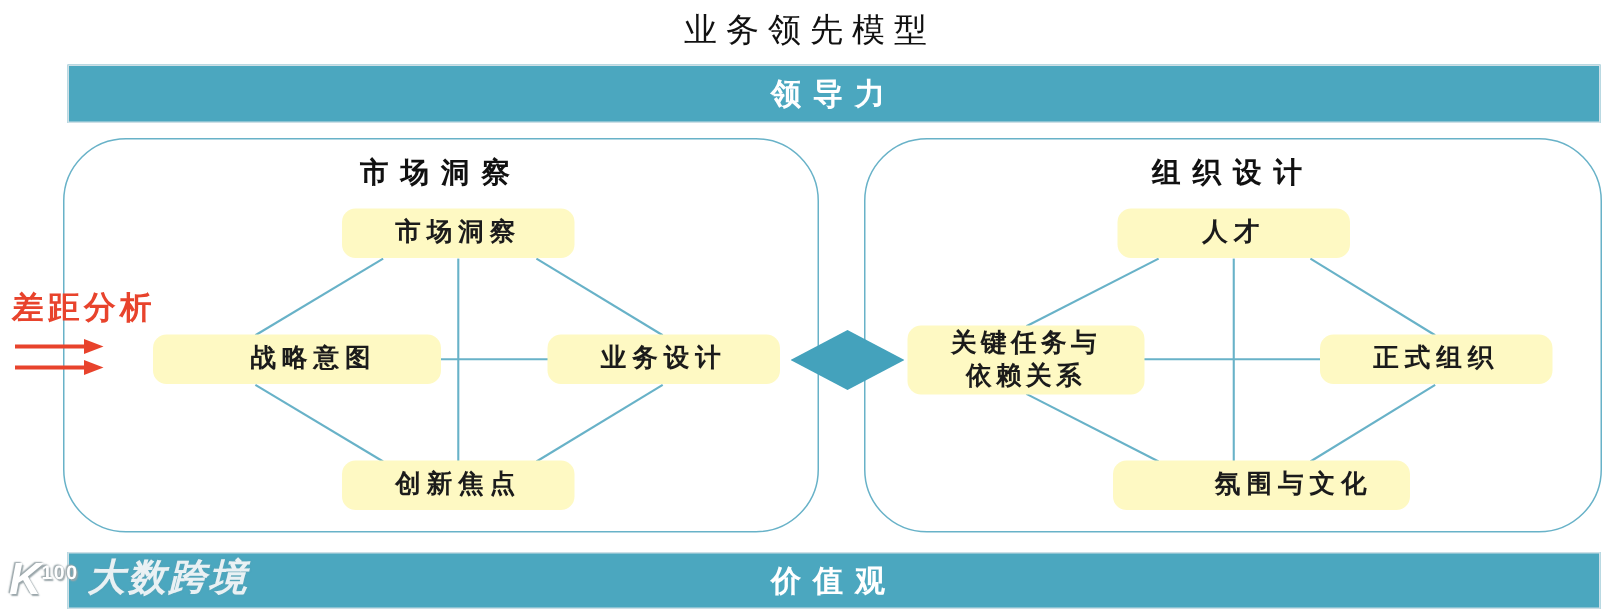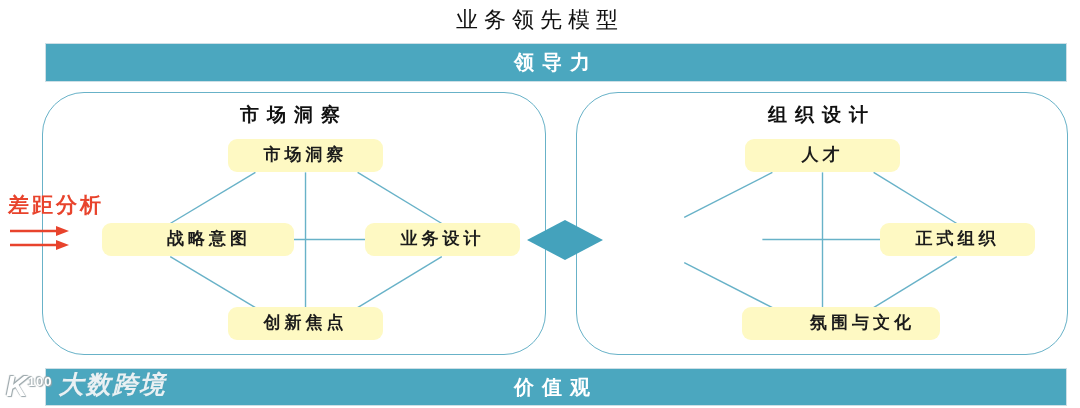--- a/index.html
+++ b/index.html
@@ -83,20 +83,22 @@
         <line x1="195" y1="79" x2="107" y2="124"></line>
         <line x1="245" y1="79" x2="245" y2="214"></line>
         <line x1="296" y1="79" x2="379" y2="130"></line>
         <line x1="185" y1="146" x2="303" y2="146"></line>
         <line x1="107" y1="169" x2="195" y2="214"></line>
         <line x1="379" y1="163" x2="296" y2="214"></line>
       </g>
     </svg>
     <div class="panel-title">组织设计</div>
     <div class="node" style="left:168px;top:46px;width:155px;height:33px;">人才</div>
+    <div class="node node-multiline" style="left:28px;top:124px;width:158px;height:46px;">关键任务与
+依赖关系</div>
     <div class="node" style="left:303px;top:130px;width:155px;height:33px;">正式组织</div>
     <div class="node" style="left:165px;top:214px;width:155px;height:33px;padding-left:43px;">氛围与文化</div>
   </div>
 
   <div class="hbar hbar-bottom">
     <span>价值观</span>
   </div>
 
   <div class="watermark">
     <span class="logo-badge"><span>K</span><span class="logo-sup">100</span></span>

